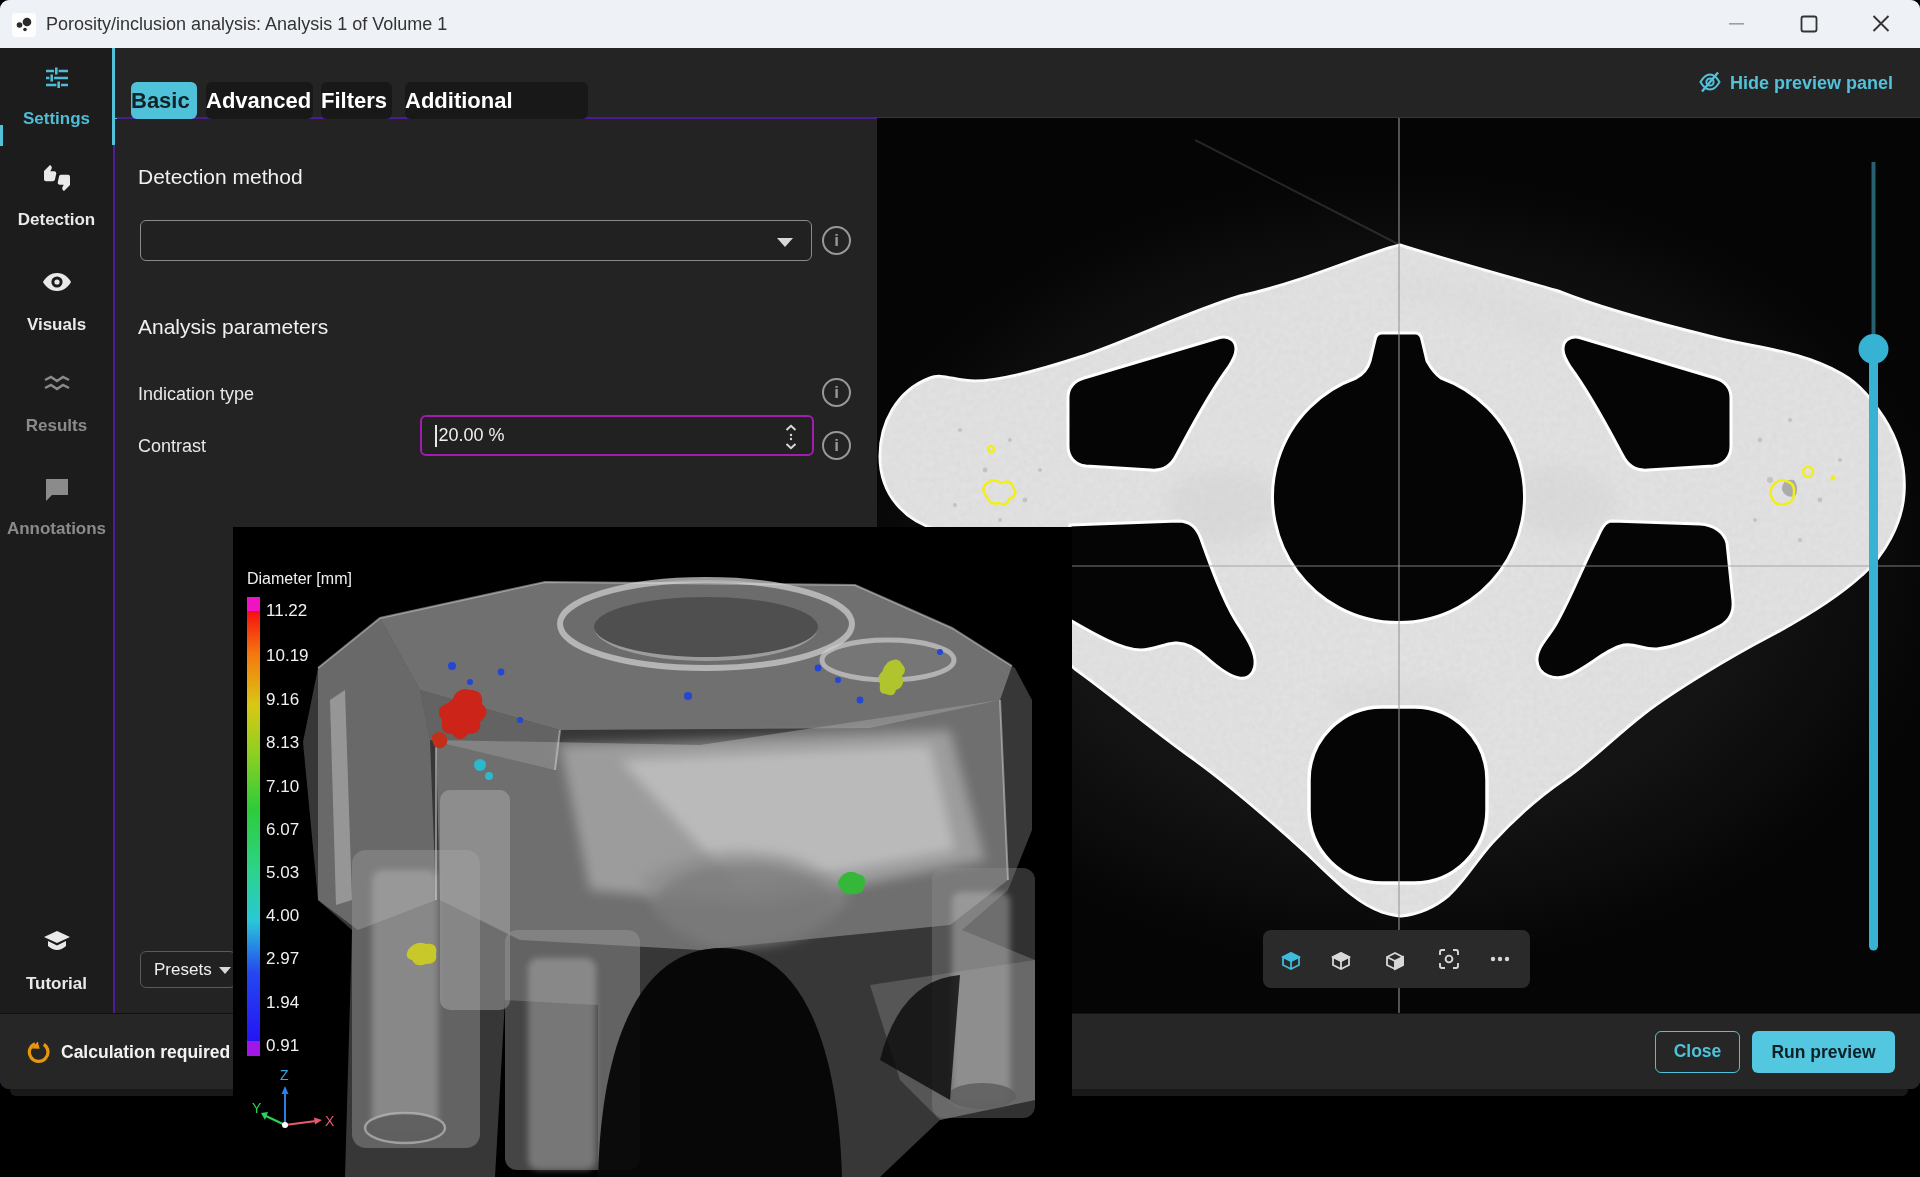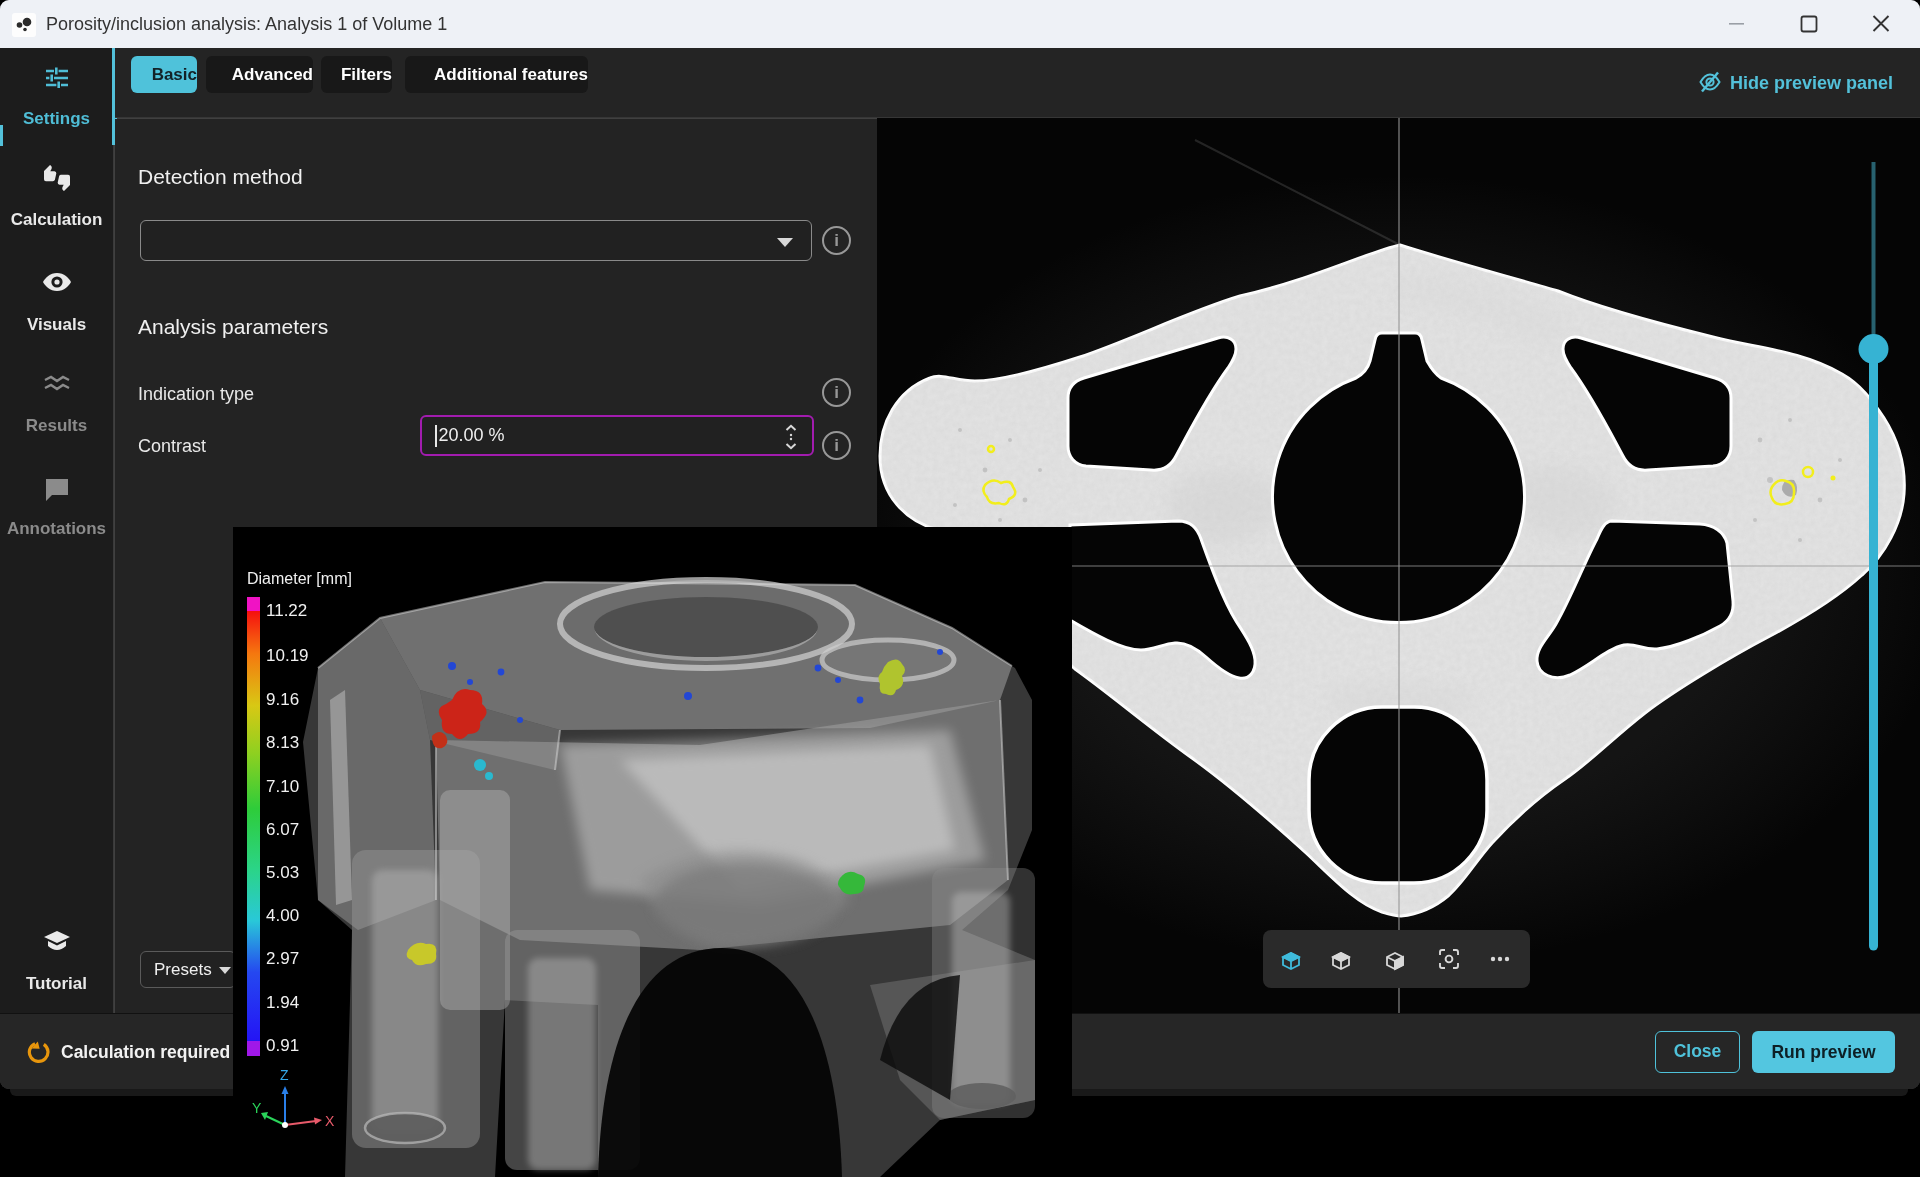--- a/index.html
+++ b/index.html
@@ -1,37 +1,37 @@
 <!DOCTYPE html>
 <html><head>
 <meta charset="utf-8">
 <style>
   * { margin:0; padding:0; box-sizing:border-box; }
   html,body { width:1920px; height:1177px; background:#000; overflow:hidden;
     font-family:"Liberation Sans", sans-serif; }
   #win { position:absolute; left:0; top:0; width:1920px; height:1089px;
-    background:#404040; border-radius:9px; overflow:hidden; }
+    background:#4c1d95; border-radius:9px; overflow:hidden; }
   
   #titlebar { position:absolute; left:0; top:0; width:1920px; height:48px; background:#eef1f6; }
   #appicon { position:absolute; left:12px; top:13px; width:24px; height:24px; background:#fdfdfd; border-radius:3px; }
   #title { position:absolute; left:46px; top:0; height:48px; line-height:48px; font-size:18px; color:#333; }
   .winbtn { position:absolute; top:0; width:46px; height:48px; }
   
   #sidebar { position:absolute; left:0; top:48px; width:114px; height:965px; background:#1c1c1c; border-right:1px solid #3a3a3a; }
   .sbitem { position:absolute; left:0; width:113px; text-align:center; }
   .sbitem .lbl { font-size:17px; font-weight:bold; margin-top:9px; }
   .c-cyan { color:#4fbdd6; }
   .c-white { color:#e9e9e9; }
   .c-gray { color:#8b8b8b; }
   #selbar { position:absolute; left:112px; top:48px; width:5px; height:97px; background:#53c1da; }
   #leftsliver { position:absolute; left:0; top:125px; width:3px; height:21px; background:#53c1da; }
   
   #topstrip { position:absolute; left:115px; top:48px; width:1805px; height:70px; background:#242424; border-bottom:1px solid #363636; }
-  .tab { position:absolute; top:8px; height:37px; border-radius:6px; font-size:17px; font-weight:bold;
-    line-height:37px; text-align:right; color:#fff; background:#181818; }
+  .tab { position:absolute; top:34px; height:37px; border-radius:6px; font-size:22px; font-weight:bold;
+    line-height:37px; text-align:left; color:#fff; background:#181818; }
   #tab-basic { left:16px; width:66px; background:#4fc2da; color:#132227; }
   #tab-adv { left:91px; width:107px; }
   #tab-fil { left:206px; width:71px; }
   #tab-add { left:290px; width:183px; }
   #hidepanel { position:absolute; right:27px; top:0; height:70px; line-height:70px; color:#53c1da; font-size:18px; font-weight:bold; }
   
   #content { position:absolute; left:115px; top:119px; width:762px; height:894px; background:#232323; }
   .h1 { position:absolute; left:23px; font-size:21px; font-weight:normal; color:#f0f0f0; }
   .lab { position:absolute; left:23px; font-size:18px; color:#e8e8e8; }
   .drop { position:absolute; background:#212121; border:1.4px solid #8a8a8a; border-radius:6px;
@@ -90,21 +90,21 @@
       </g>
     </svg>
     <div class="lbl c-cyan" style="margin-top:17px">Settings</div>
   </div>
 
   <div class="sbitem" style="top:163px;">
     <svg width="32" height="30" viewBox="0 0 32 30">
       <path d="M3 8 l6 -6 q2.5 1.5 1.5 4 l-1.2 2.2 h4.2 q2 0.3 1.8 2.2 l-1.4 6.4 q-0.5 1.4 -2 1.4 h-7 q-1.9 -0.2 -1.9 -2 z" fill="#e9e9e9"></path>
       <path d="M29 22 l-6 6 q-2.5 -1.5 -1.5 -4 l1.2 -2.2 h-4.2 q-2 -0.3 -1.8 -2.2 l1.4 -6.4 q0.5 -1.4 2 -1.4 h7 q1.9 0.2 1.9 2 z" fill="#e9e9e9"></path>
     </svg>
-    <div class="lbl c-white" style="margin-top:13px">Calculation</div>
+    <div class="lbl c-white" style="margin-top:13px">Detection</div>
   </div>
 
   <div class="sbitem" style="top:272px;">
     <svg width="30" height="20" viewBox="0 0 30 20">
       <path d="M15 1 C8 1 3 6 1 10 C3 14 8 19 15 19 C22 19 27 14 29 10 C27 6 22 1 15 1 Z" fill="#e9e9e9"></path>
       <circle cx="15" cy="10" r="5.6" fill="#1c1c1c"></circle>
       <circle cx="15" cy="10" r="2.6" fill="#e9e9e9"></circle>
     </svg>
     <div class="lbl c-white" style="margin-top:19px">Visuals</div>
   </div>

